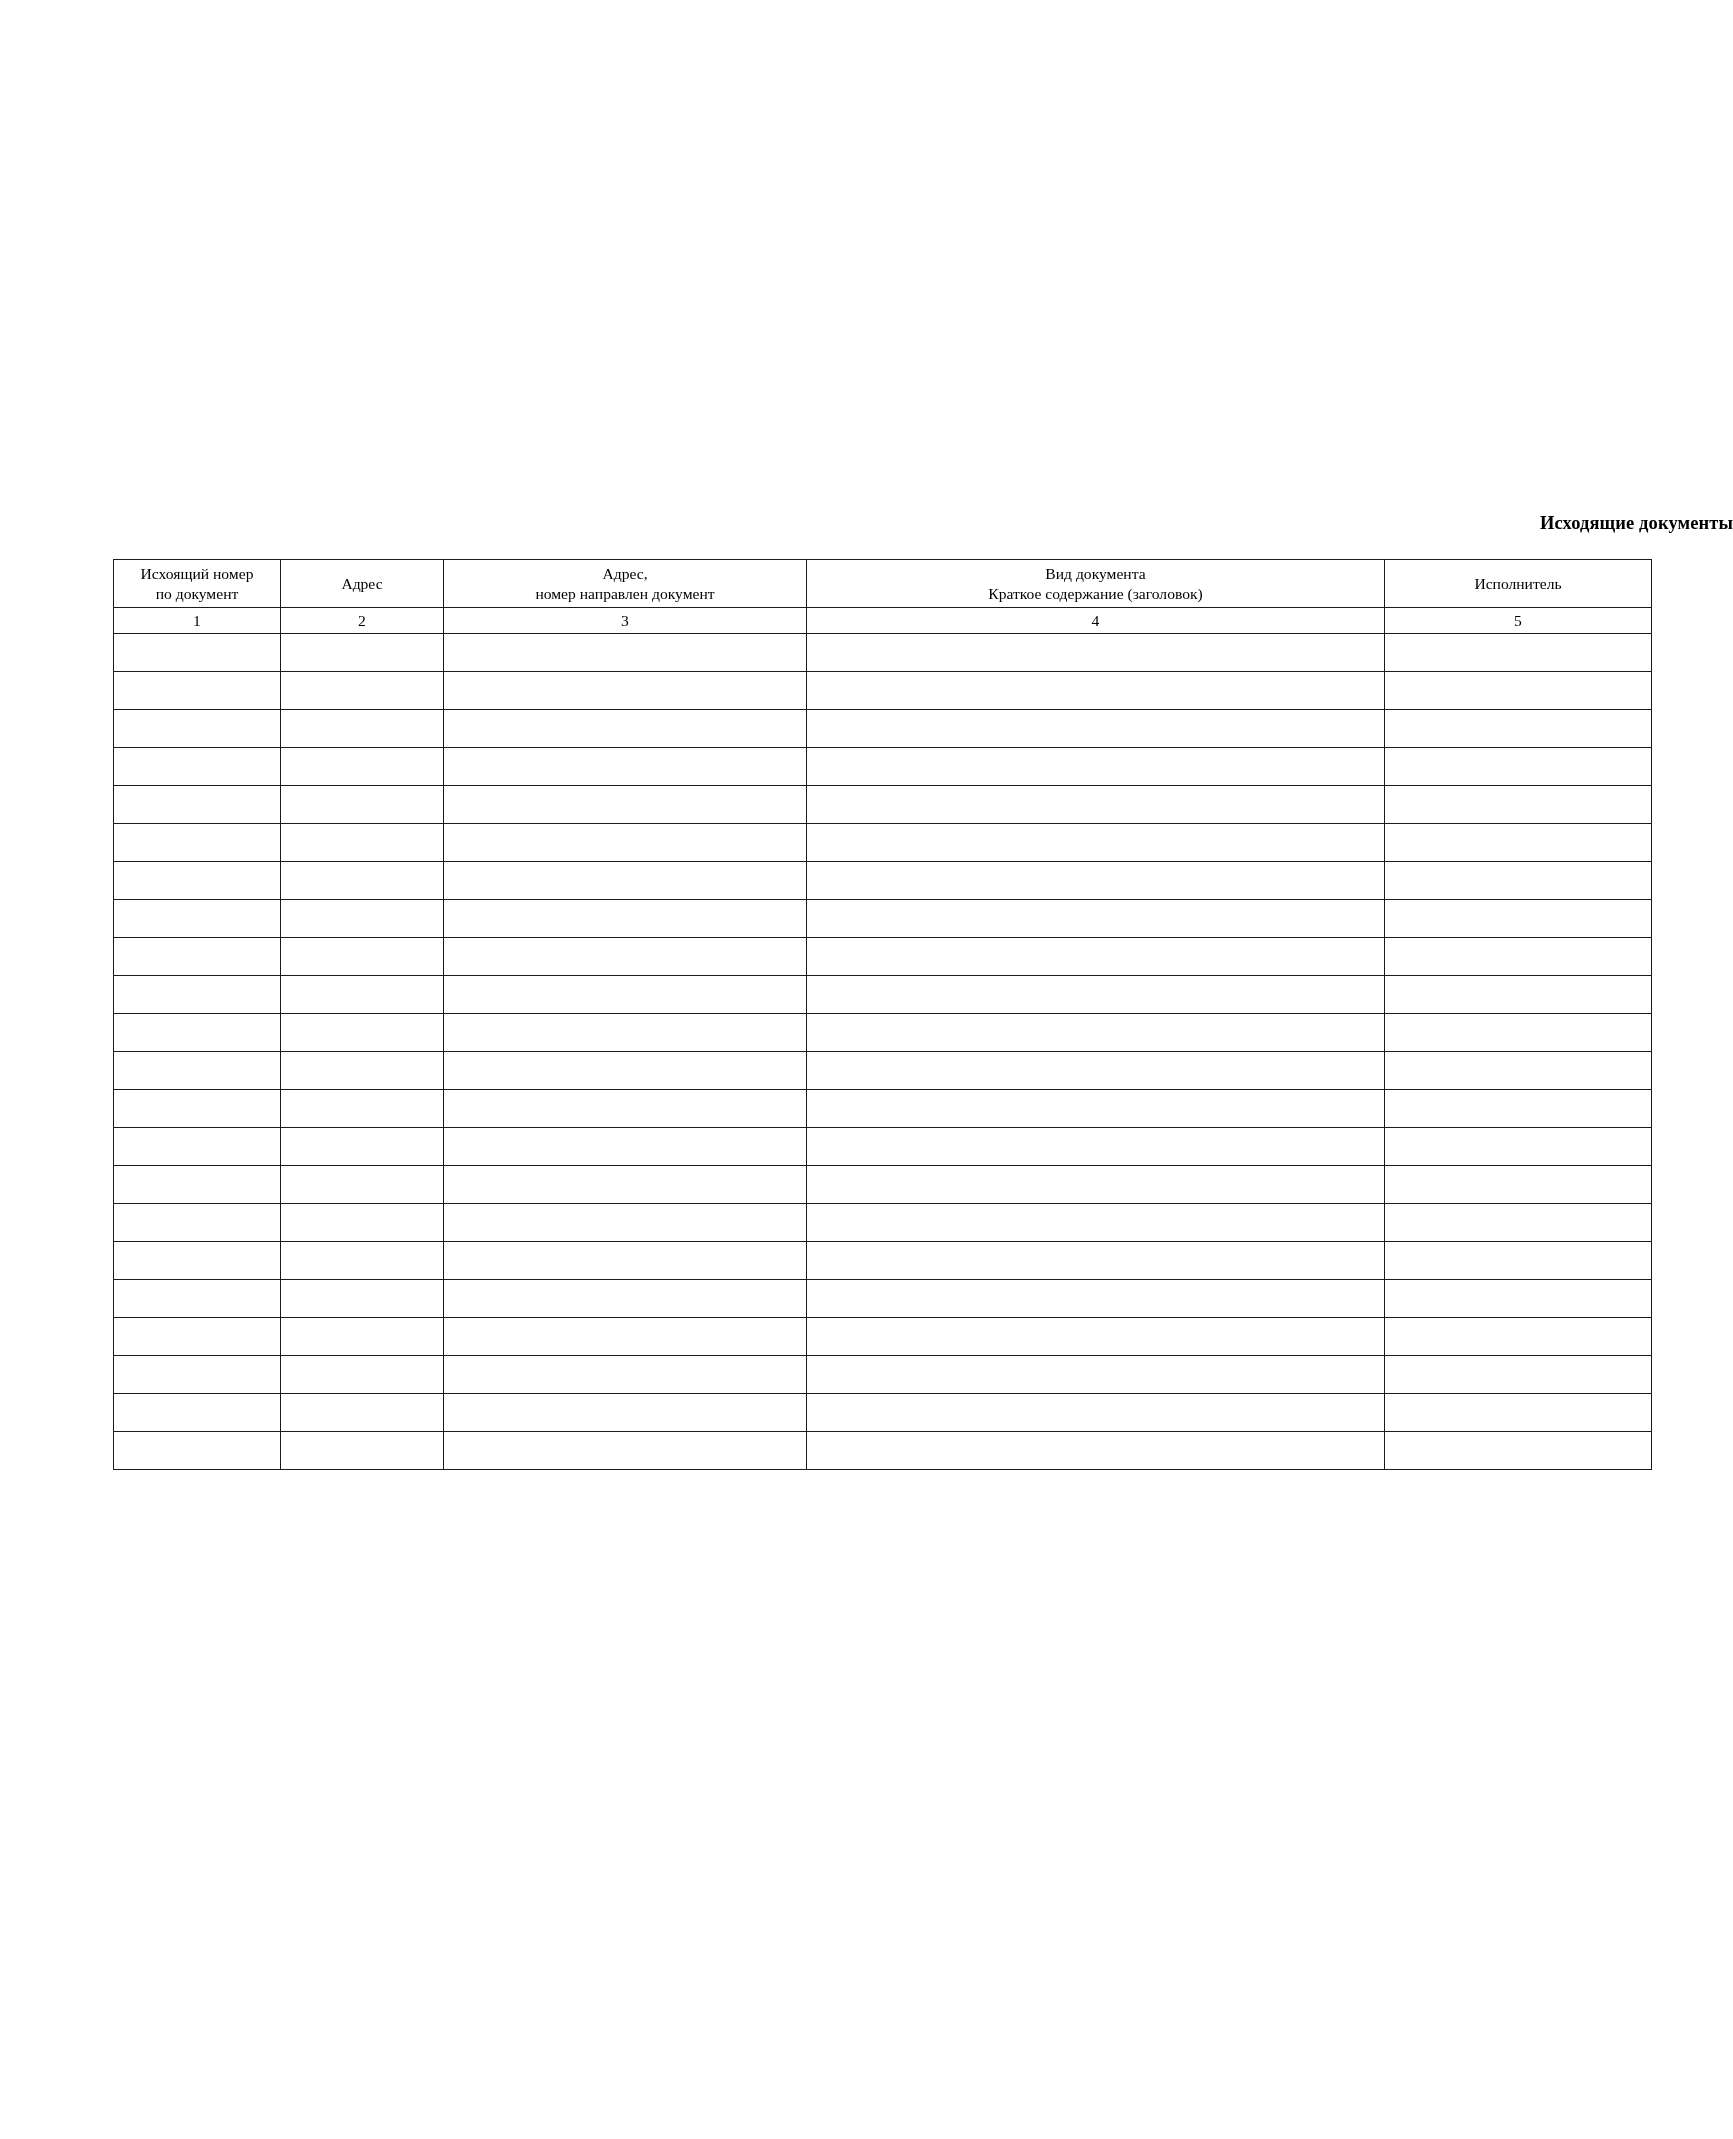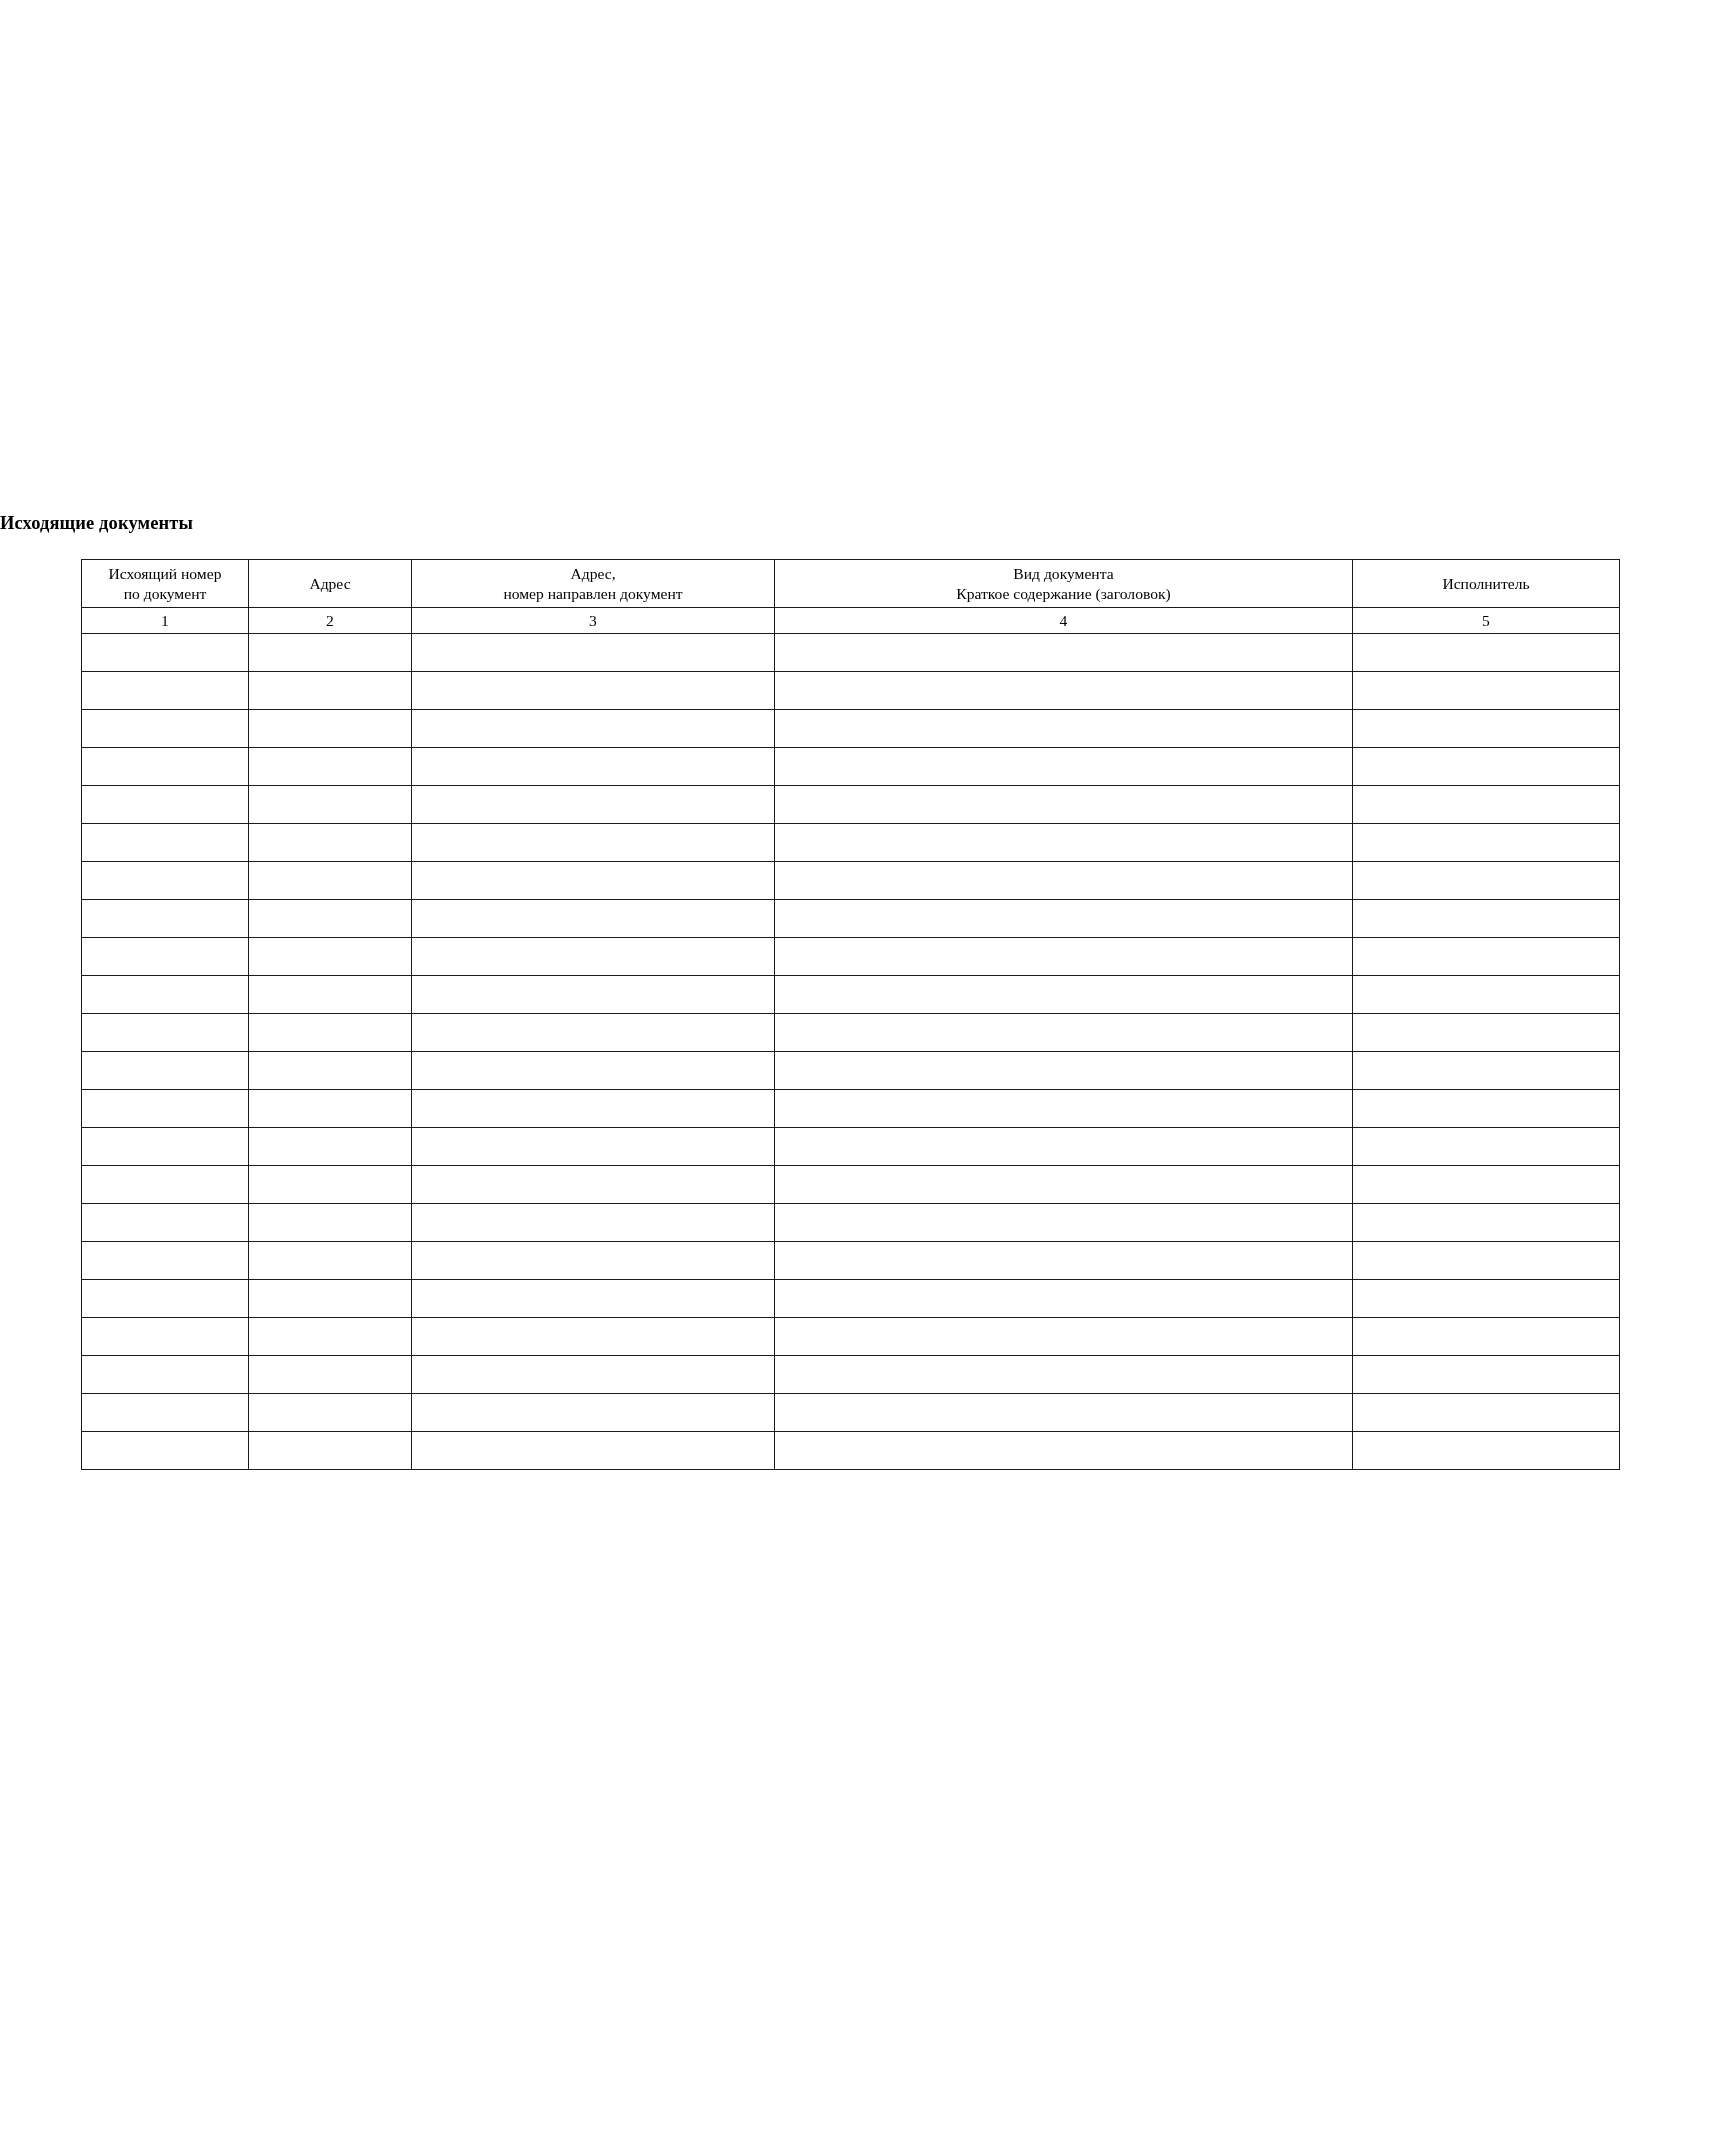--- a/index.html
+++ b/index.html
@@ -20,28 +20,28 @@
     left: 0;
     top: 0;
     width: 1733px;
     height: 2140px;
   }
   .doc-title {
     position: absolute;
     left: 0;
     top: 513px;
     width: 1733px;
-    text-align: left;
+    text-align: right;
     font-size: 18.5px;
     font-weight: bold;
     letter-spacing: 0.1px;
   }
   .table-wrap {
     position: absolute;
-    left: 81px;
+    left: 113px;
     top: 559px;
     width: 1538px;
   }
   table.reg {
     border-collapse: collapse;
     width: 1538px;
     table-layout: fixed;
   }
   table.reg td, table.reg th {
     border: 1.1px solid #1a1a1a;

